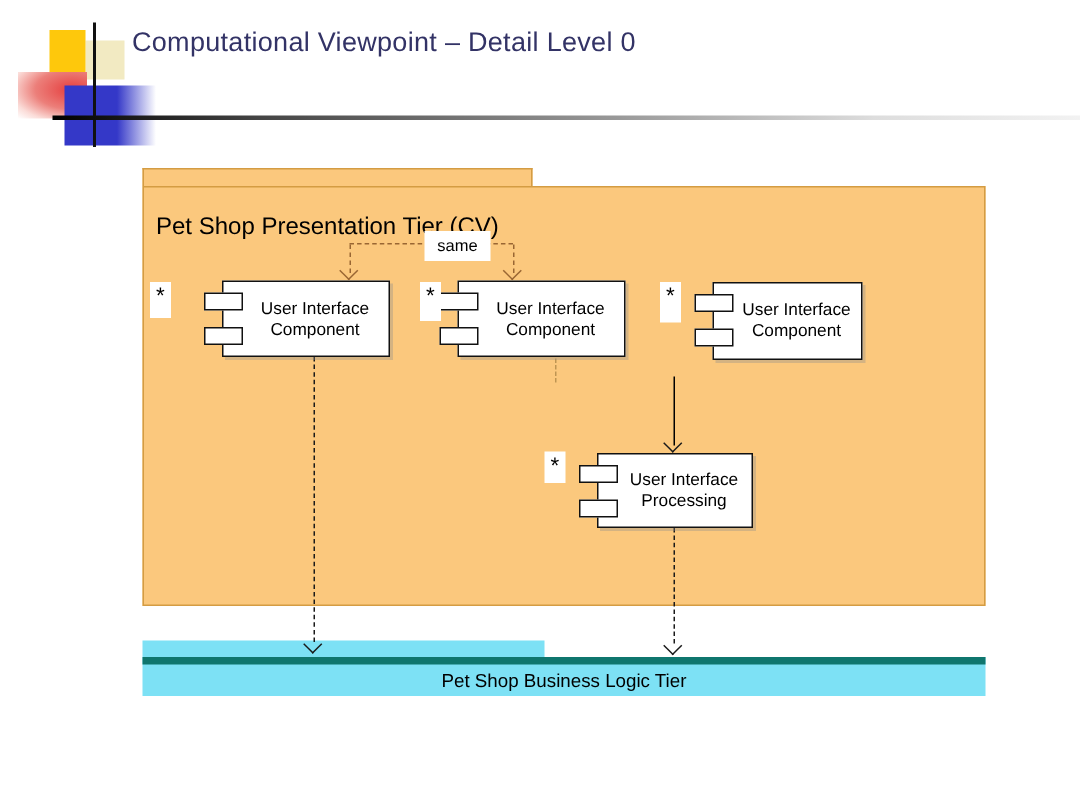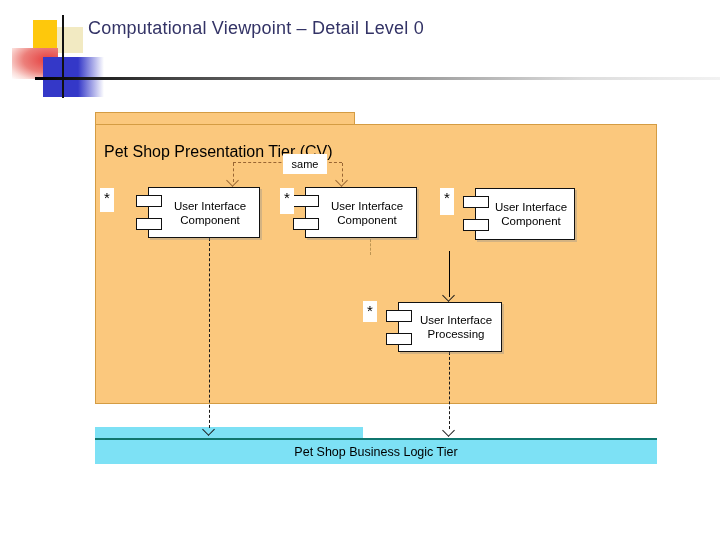--- a/index.html
+++ b/index.html
@@ -30,21 +30,21 @@
   
   .diagram{left:95px;top:112px;width:562px;height:352px;z-index:2;}
   .pkg-tab{left:0;top:0;width:260px;height:12px;background:var(--tier-fill);
     border:1px solid var(--tier-border);border-bottom:none;}
   .pkg-body{left:0;top:12px;width:562px;height:280px;background:var(--tier-fill);
     border:1px solid var(--tier-border);}
   .pkg-label{left:8px;top:18px;font-size:16px;color:#000;}
 
   .biz-tab{left:0;top:315px;width:268px;height:11px;background:var(--cyan);}
   .biz-bar{left:0;top:326px;width:562px;height:26px;background:var(--cyan);
-    border-top:2px solid #0f766e;display:flex;align-items:center;justify-content:center;
+    border-top:5px solid #0f766e;display:flex;align-items:center;justify-content:center;
     font-size:12.5px;color:#000;}
 
   
   .component{background:#fff;border:1px solid #111;z-index:4;
     box-shadow:2px 2px 0 rgba(140,140,140,0.35);}
   .component .clabel{position:absolute;inset:0;display:flex;flex-direction:column;
     align-items:center;justify-content:center;padding-left:12px;
     font-size:11.5px;line-height:14px;color:#000;text-align:left;}
   .ctab{position:absolute;left:-13px;width:26px;height:12px;background:#fff;border:1px solid #111;}
   .ctab.t1{top:7px;} .ctab.t2{top:30px;}

